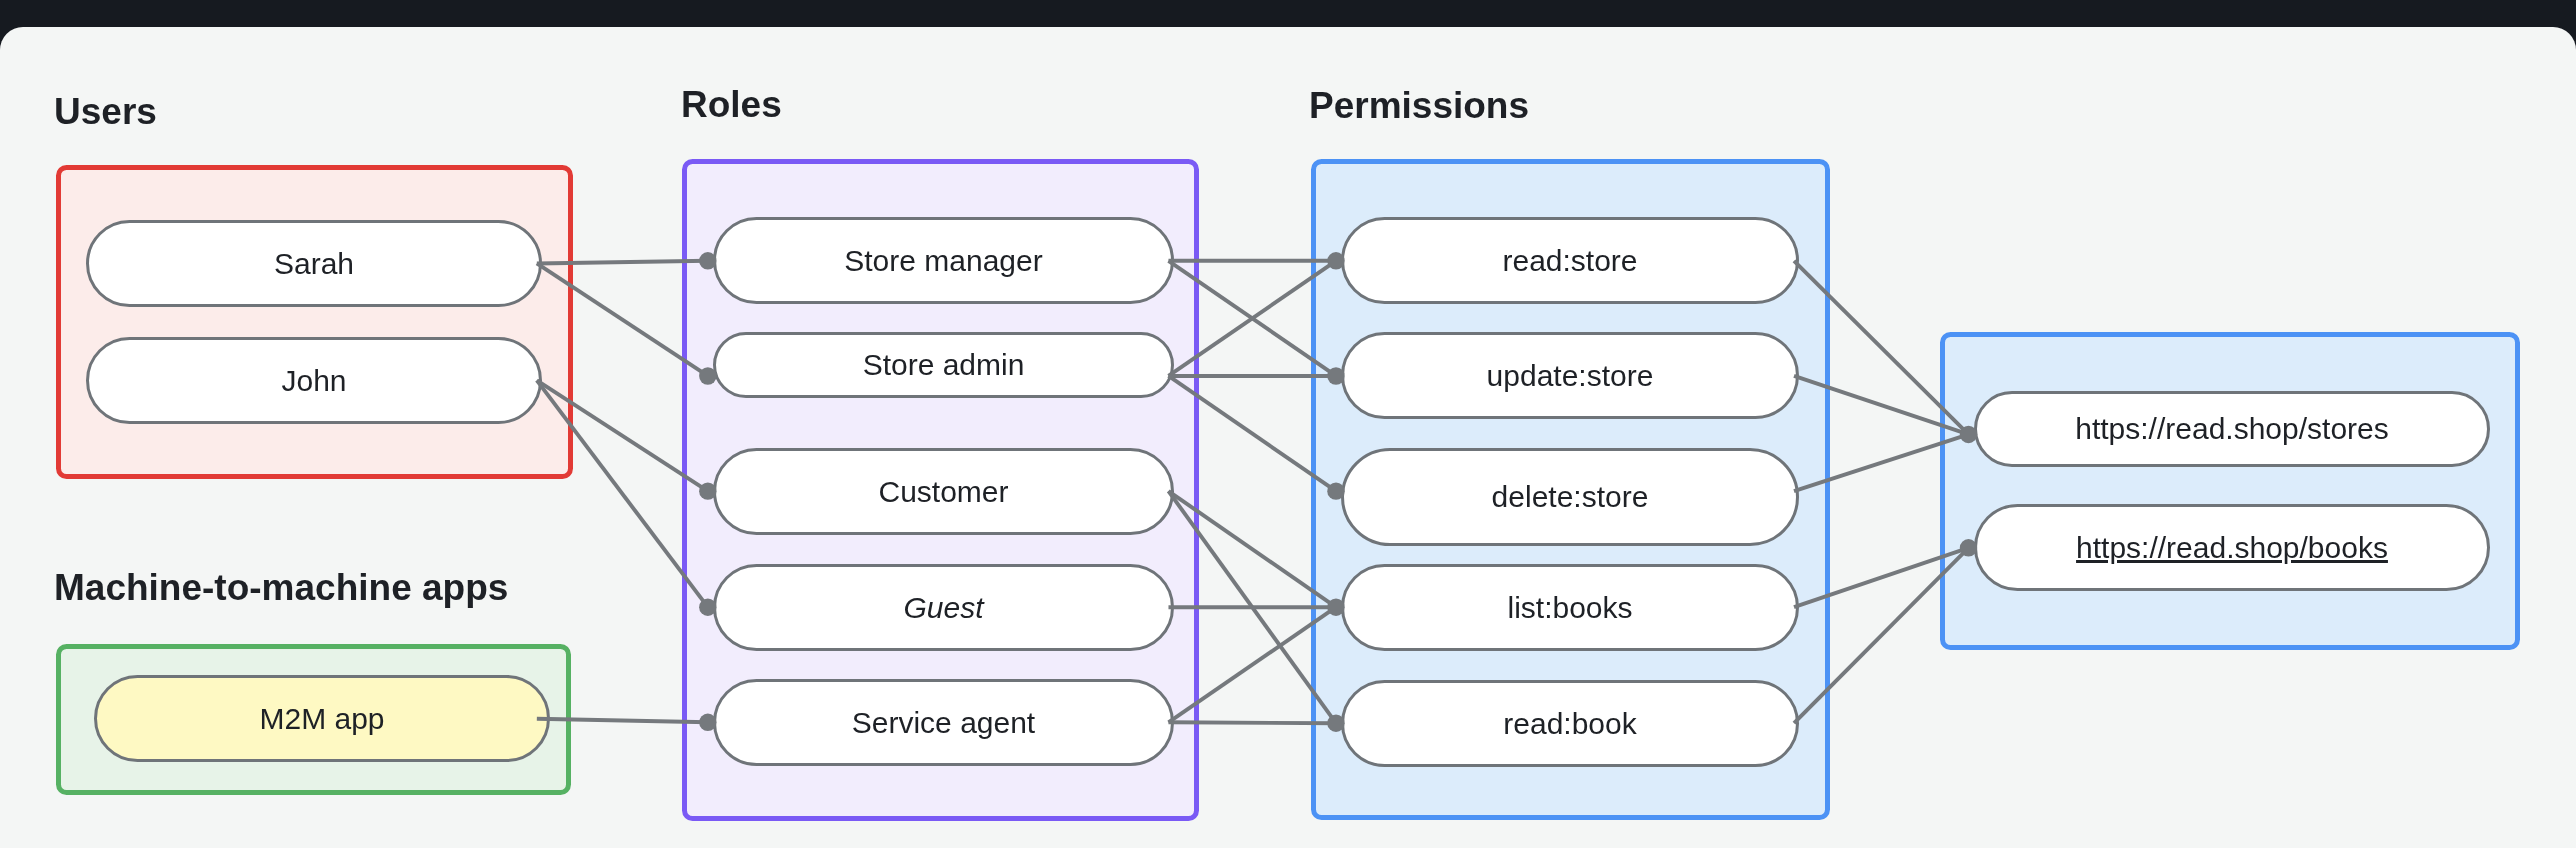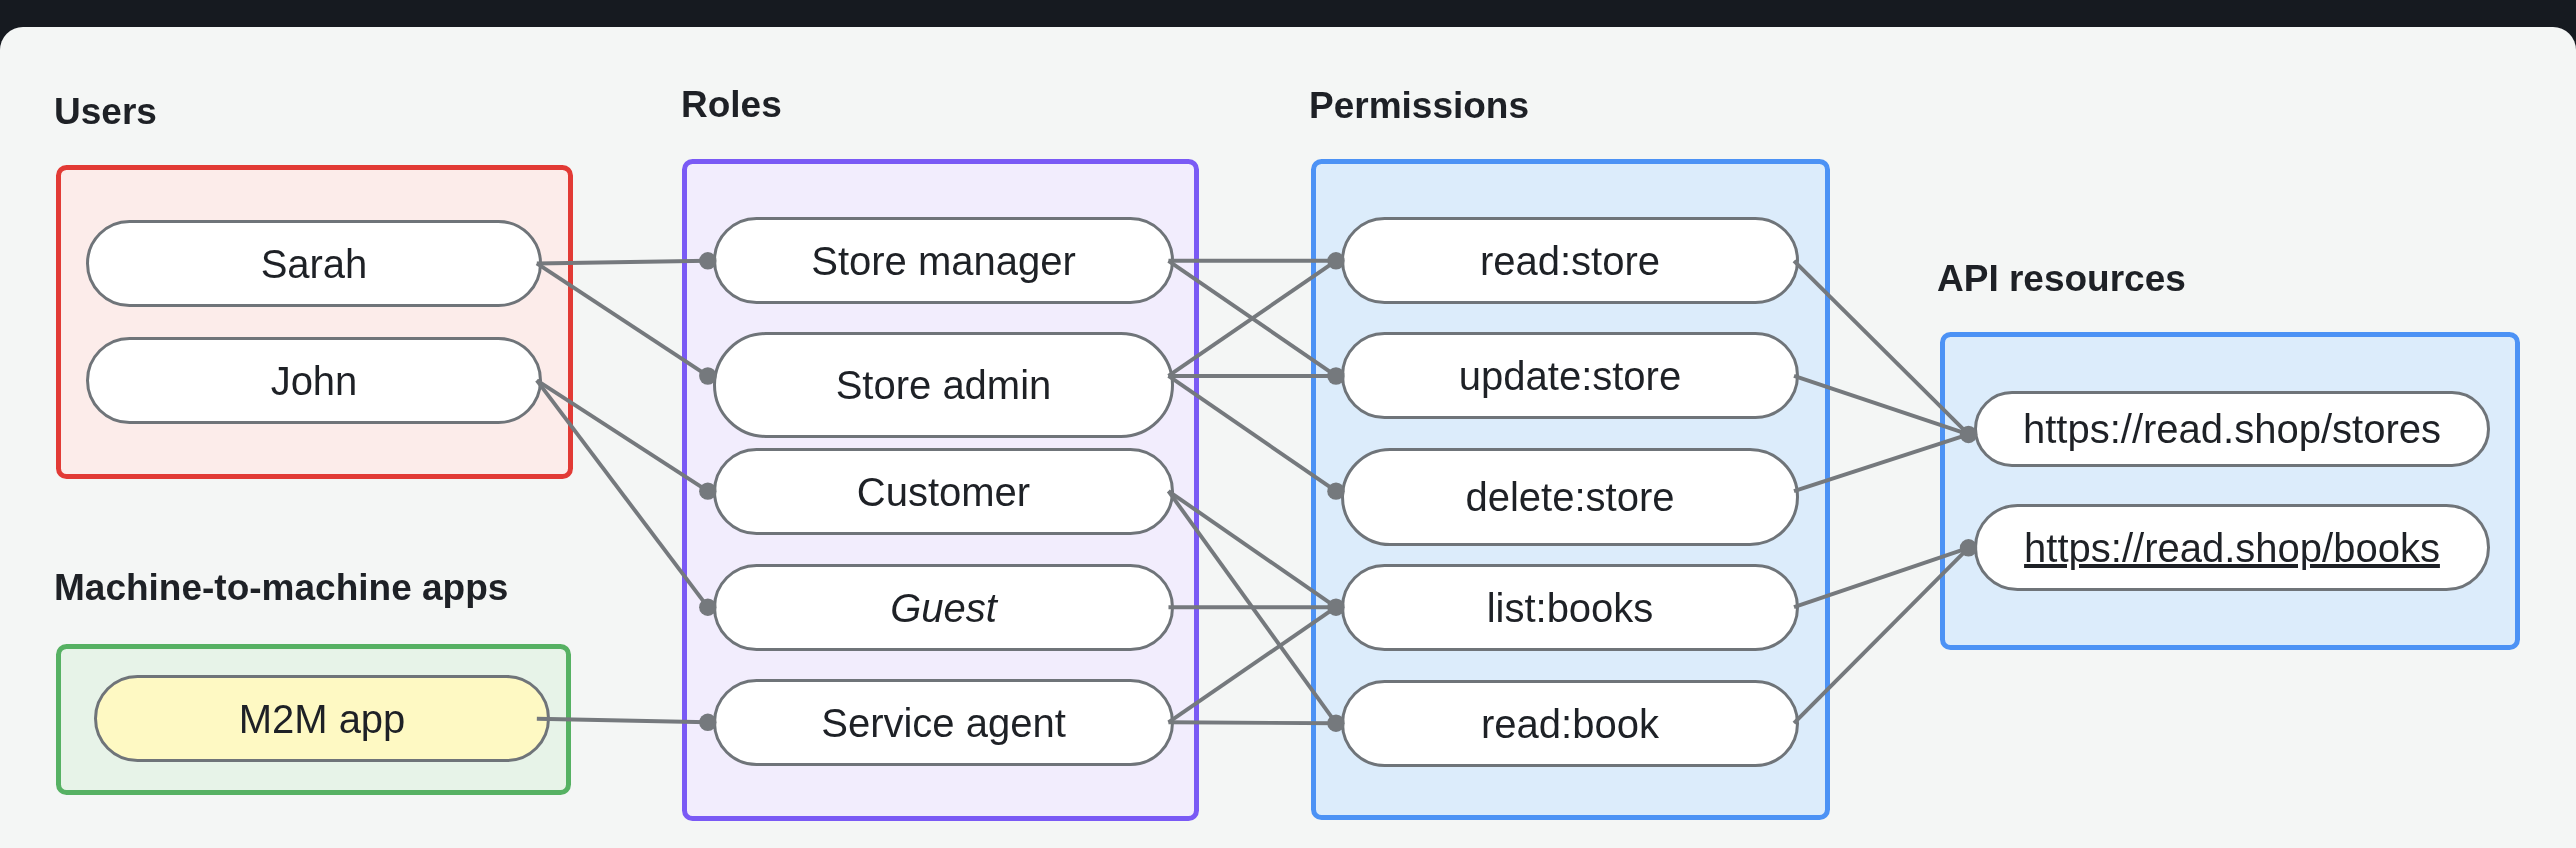--- a/index.html
+++ b/index.html
@@ -9,21 +9,21 @@
     font-family:"Liberation Sans","DejaVu Sans",sans-serif;
     color:#1e2126;
     margin-top:27px;
   }
   .group{position:absolute;border:5.2px solid;border-radius:10.5px;box-sizing:border-box;z-index:1;}
   .group-label{position:absolute;font-size:37px;line-height:40px;font-weight:600;color:#1e2126;z-index:2;white-space:nowrap;}
   .pill{
     position:absolute;background:#ffffff;border:3.5px solid #6f7479;border-radius:872px;
     box-sizing:border-box;display:flex;align-items:center;justify-content:center;z-index:2;
   }
-  .pill-label{font-size:40px;line-height:1;color:#1e2126;font-weight:400;white-space:nowrap;}
+  .pill-label{font-size:30px;line-height:1;color:#1e2126;font-weight:400;white-space:nowrap;}
   svg.edges-layer{position:absolute;left:0;top:0;z-index:3;pointer-events:none;}
 </style>
 </head>
 <body style="background: rgb(22, 26, 32);">
 
 <div class="canvas" id="canvas" style="width: 2576px; height: 848px; background: rgb(244, 246, 245); border-radius: 23px;">
     <div class="group" style="left: 56px; top: 138px; width: 517px; height: 314px; border-color: rgb(226, 58, 53); background: rgb(252, 236, 234);"></div>
     <div class="group-label" style="left: 54px; top: 65px;">Users</div>
     <div class="pill" style="left: 86px; top: 193px; width: 456px; height: 87px; border-color: rgb(111, 116, 121); background: rgb(255, 255, 255);">
       <span class="pill-label" style="color: rgb(30, 33, 38);">Sarah</span>
@@ -34,21 +34,21 @@
     <div class="group" style="left: 56px; top: 617px; width: 515px; height: 151px; border-color: rgb(86, 177, 99); background: rgb(231, 243, 232);"></div>
     <div class="group-label" style="left: 54px; top: 541px;">Machine-to-machine apps</div>
     <div class="pill" style="left: 94px; top: 648px; width: 456px; height: 87px; border-color: rgb(111, 116, 121); background: #fef9c3;">
       <span class="pill-label" style="color: rgb(30, 33, 38);">M2M app</span>
     </div>
     <div class="group" style="left: 682px; top: 132px; width: 517px; height: 662px; border-color: rgb(122, 90, 245); background: rgb(242, 237, 253);"></div>
     <div class="group-label" style="left: 681px; top: 58px;">Roles</div>
     <div class="pill" style="left: 713px; top: 190px; width: 461px; height: 87px; border-color: rgb(111, 116, 121); background: rgb(255, 255, 255);">
       <span class="pill-label" style="color: rgb(30, 33, 38);">Store manager</span>
     </div>
-    <div class="pill" style="left: 713px; top: 305px; width: 461px; height: 106px; border-color: rgb(111, 116, 121); background: rgb(255, 255, 255);">
+    <div class="pill" style="left: 713px; top: 305px; width: 461px; height: 66px; border-color: rgb(111, 116, 121); background: rgb(255, 255, 255);">
       <span class="pill-label" style="color: rgb(30, 33, 38);">Store admin</span>
     </div>
     <div class="pill" style="left: 713px; top: 421px; width: 461px; height: 87px; border-color: rgb(111, 116, 121); background: rgb(255, 255, 255);">
       <span class="pill-label" style="color: rgb(30, 33, 38);">Customer</span>
     </div>
     <div class="pill" style="left: 713px; top: 537px; width: 461px; height: 87px; border-color: rgb(111, 116, 121); background: rgb(255, 255, 255);">
       <span class="pill-label" style="color: rgb(30, 33, 38); font-style: italic;">Guest</span>
     </div>
     <div class="pill" style="left: 713px; top: 652px; width: 461px; height: 87px; border-color: rgb(111, 116, 121); background: rgb(255, 255, 255);">
       <span class="pill-label" style="color: rgb(30, 33, 38);">Service agent</span>
@@ -64,21 +64,20 @@
     <div class="pill" style="left: 1341px; top: 421px; width: 458px; height: 98px; border-color: rgb(111, 116, 121); background: rgb(255, 255, 255);">
       <span class="pill-label" style="color: rgb(30, 33, 38);">delete:store</span>
     </div>
     <div class="pill" style="left: 1341px; top: 537px; width: 458px; height: 87px; border-color: rgb(111, 116, 121); background: rgb(255, 255, 255);">
       <span class="pill-label" style="color: rgb(30, 33, 38);">list:books</span>
     </div>
     <div class="pill" style="left: 1341px; top: 653px; width: 458px; height: 87px; border-color: rgb(111, 116, 121); background: rgb(255, 255, 255);">
       <span class="pill-label" style="color: rgb(30, 33, 38);">read:book</span>
     </div>
     <div class="group" style="left: 1940px; top: 305px; width: 580px; height: 318px; border-color: rgb(76, 146, 245); background: rgb(220, 236, 251);"></div>
-    <div class="group-label" style="left: 1937px; top: 232px;">API resources</div>
     <div class="pill" style="left: 1974px; top: 364px; width: 516px; height: 76px; border-color: rgb(111, 116, 121); background: rgb(255, 255, 255);">
       <span class="pill-label" style="color: rgb(30, 33, 38);">https://read.shop/stores</span>
     </div>
     <div class="pill" style="left: 1974px; top: 477px; width: 516px; height: 87px; border-color: rgb(111, 116, 121); background: rgb(255, 255, 255);">
       <span class="pill-label" style="color: rgb(30, 33, 38); text-decoration: underline;">https://read.shop/books</span>
     </div>
     <svg class="edges-layer" width="2576" height="848" viewBox="0 0 2952 972">
       <line x1="615" y1="271" x2="811" y2="268" stroke="#75797d" stroke-width="4.5"></line>
       <line x1="615" y1="271" x2="811" y2="400" stroke="#75797d" stroke-width="4.5"></line>
       <line x1="615" y1="405" x2="811" y2="532" stroke="#75797d" stroke-width="4.5"></line>

